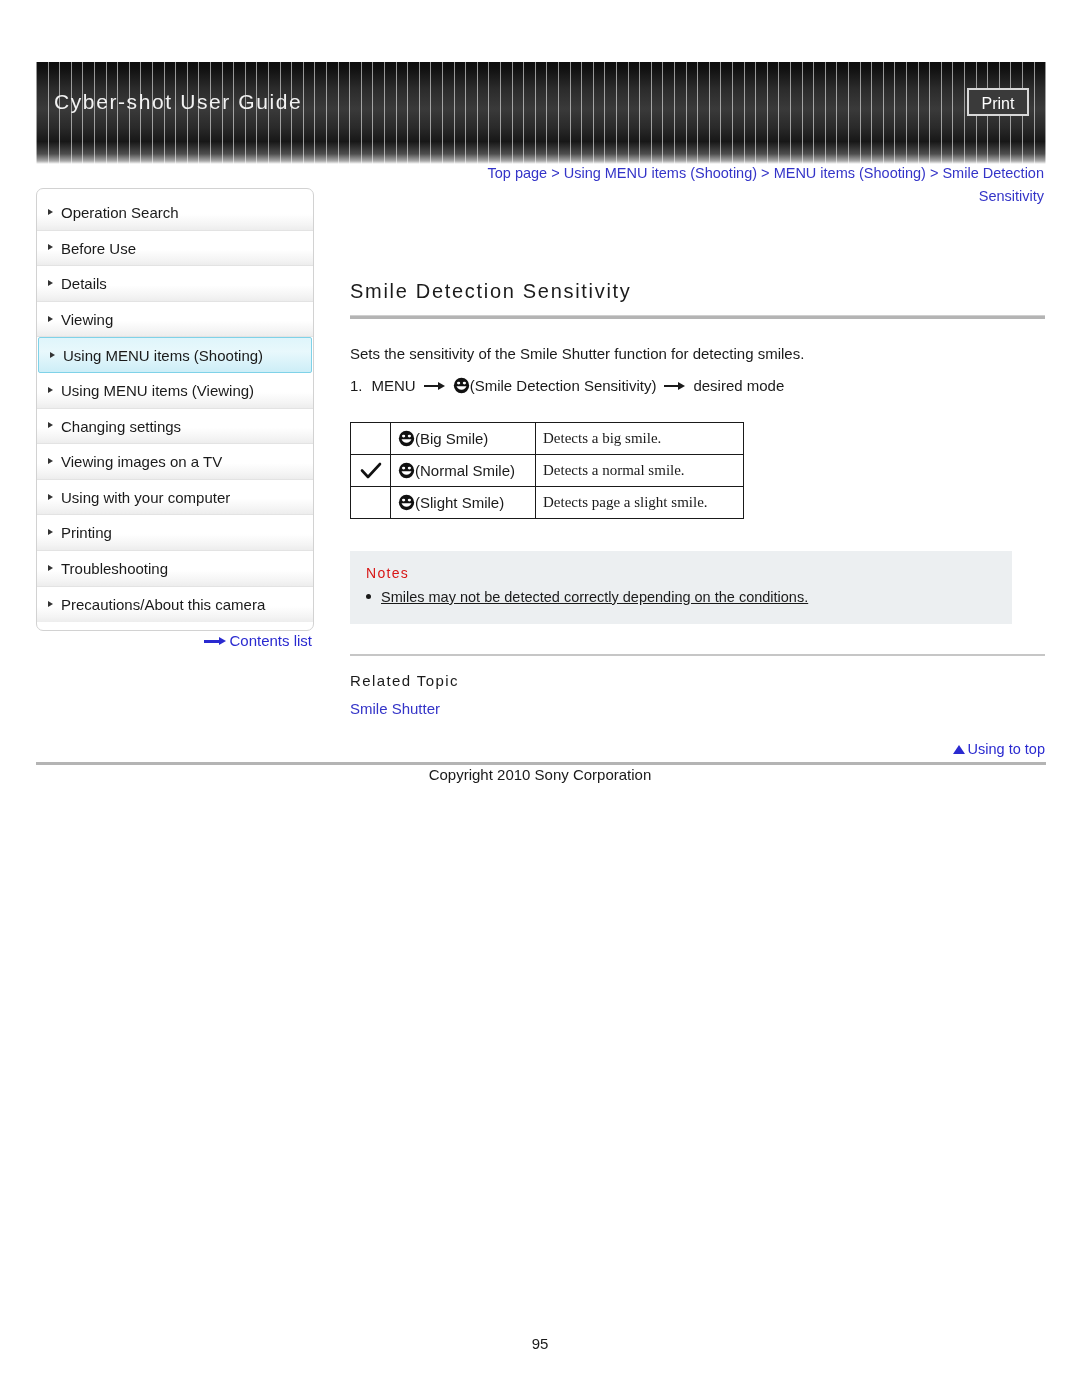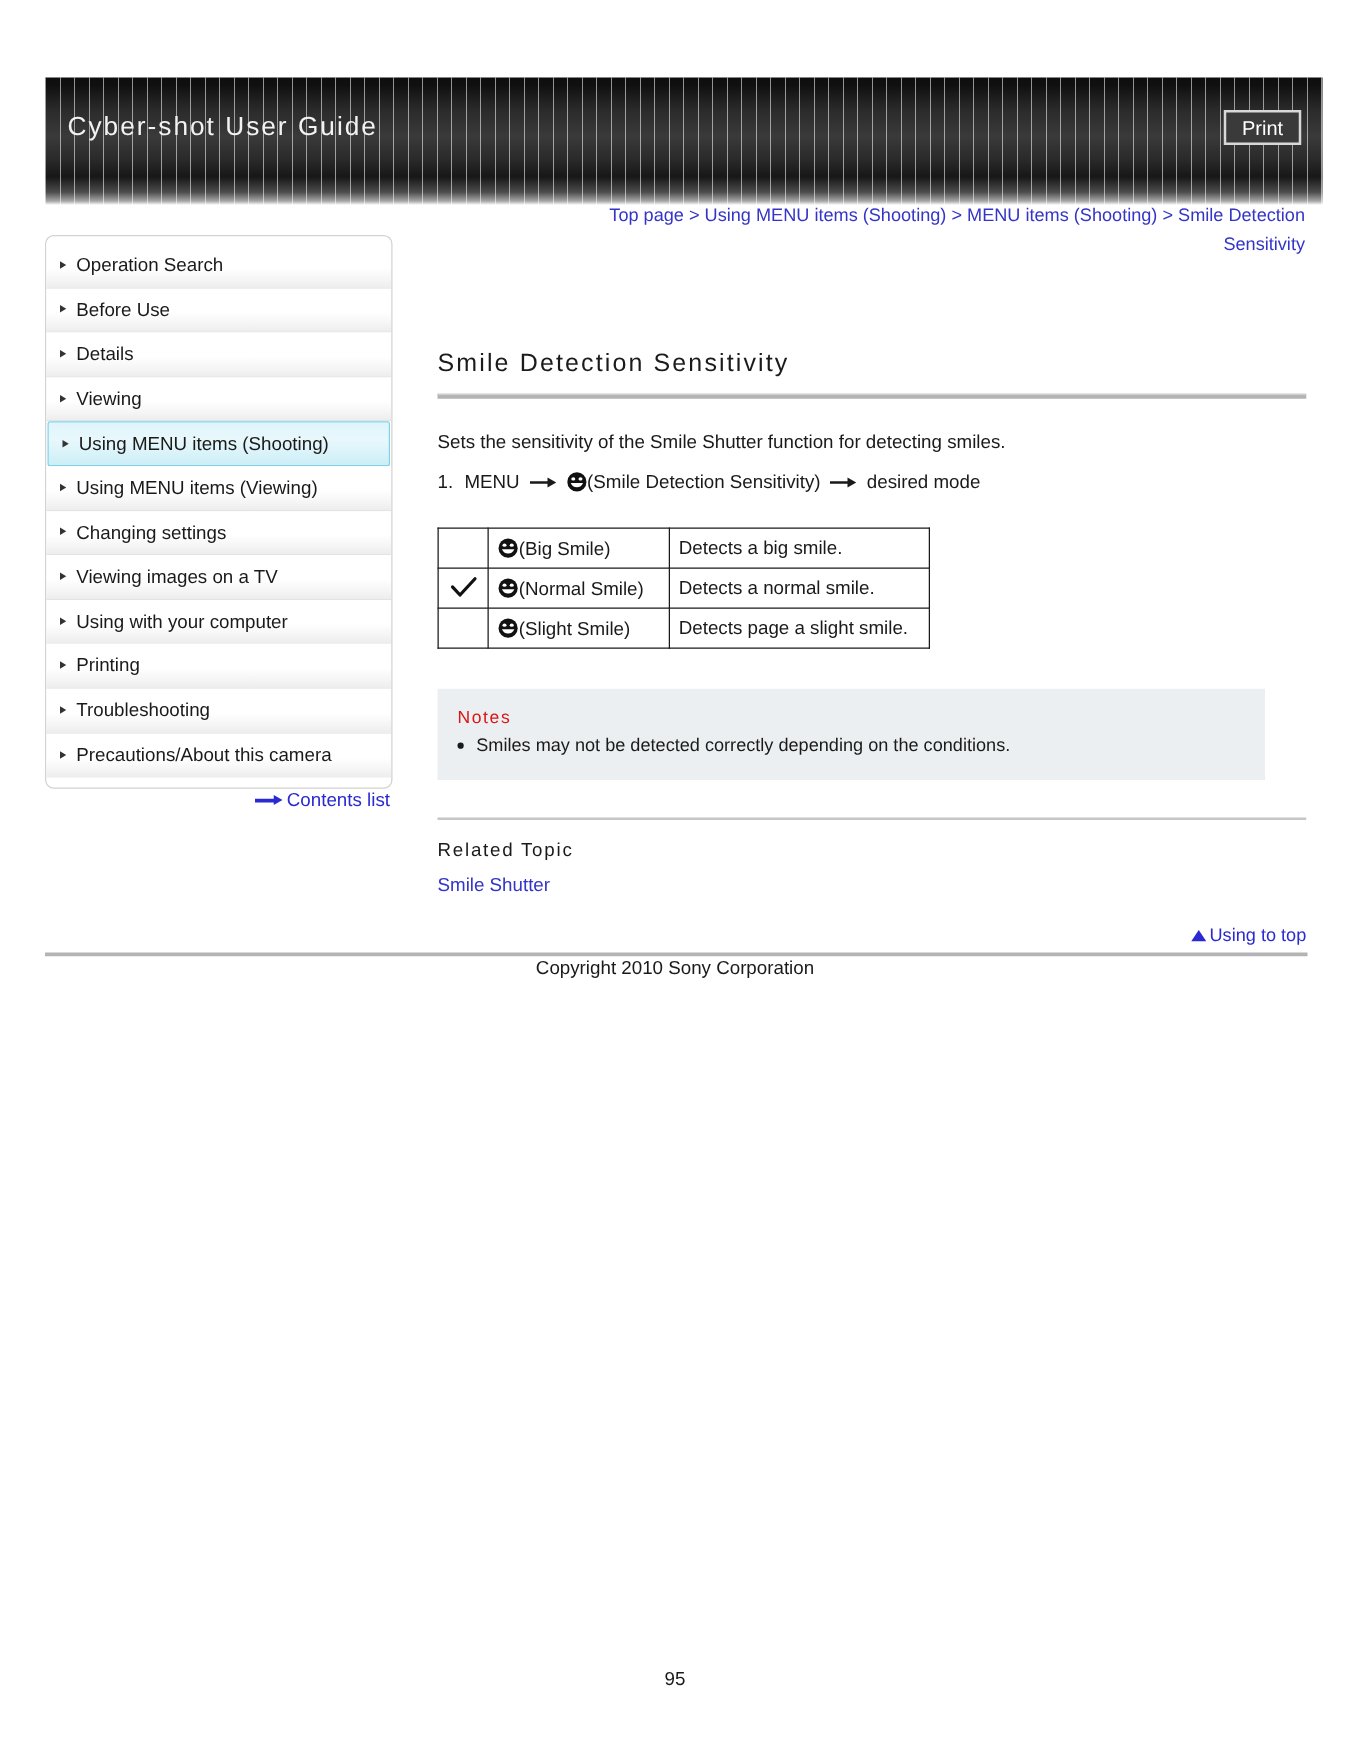--- a/index.html
+++ b/index.html
@@ -39,21 +39,20 @@
         #0d0d0d 0%,
         #101010 6%,
         #2b2b2b 26%,
         #3a3a3a 46%,
         #2a2a2a 64%,
         #171717 78%,
         #4d4d4d 90%,
         #a8a8a8 97%,
         #ffffff 100%);
     overflow: hidden;
-    padding-left: 12px;
   }
   .header-title {
     position: absolute;
     left: 18px;
     top: 28px;
     font-size: 21px;
     letter-spacing: 1.6px;
     color: #f2f2f2;
     font-weight: 400;
     white-space: nowrap;
@@ -252,21 +251,21 @@
     border: 1px solid #1a1a1a;
     font-size: 15px;
     color: #1a1a1a;
     height: 32px;
     padding: 0 7px;
     box-sizing: border-box;
     white-space: nowrap;
   }
   .col-check { width: 40px; text-align: center; padding: 0 !important; }
   .col-label { width: 145px; }
-  .col-desc  { width: 208px; }
+  .col-desc  { width: 208px; font-family: Liberation Serif, serif; }
   .check-mark { display: inline-block; width: 22px; height: 18px; vertical-align: -3px; }
 
   
   .notes {
     margin-top: 32px;
     background: #eceff1;
     padding: 14px 16px 16px 16px;
     box-sizing: border-box;
     width: 662px;
   }
@@ -275,20 +274,21 @@
     font-size: 14px;
     letter-spacing: 1.3px;
     margin-bottom: 6px;
   }
   .note-row {
     display: flex;
     font-size: 14.5px;
     line-height: 21px;
     color: #1a1a1a;
     margin-top: 4px;
+    text-decoration: underline;
   }
   .note-dot {
     flex: 0 0 auto;
     width: 15px;
     padding-top: 7px;
   }
   .note-dot span {
     display: block;
     width: 5px;
     height: 5px;

